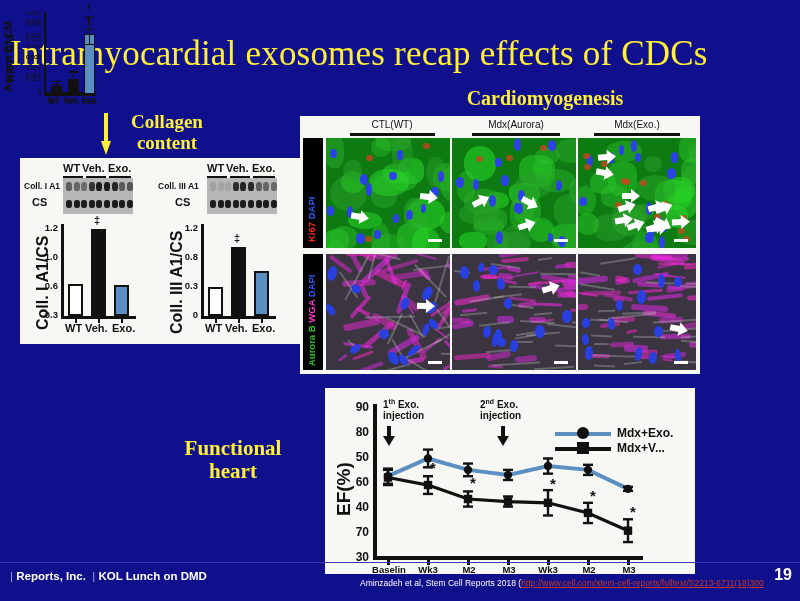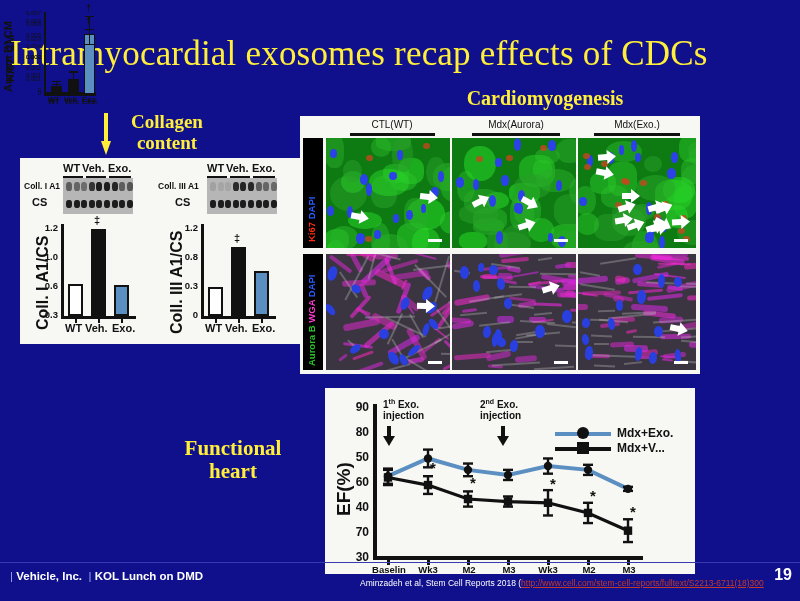--- a/index.html
+++ b/index.html
@@ -889,21 +889,21 @@
     <div class="ef-xlab" style="left:80px;top:176px;width:46px;text-align:center;">Wk3</div>
     <div class="ef-xlab" style="left:121px;top:176px;width:46px;text-align:center;">M2</div>
     <div class="ef-xlab" style="left:161px;top:176px;width:46px;text-align:center;">M3</div>
     <div class="ef-xlab" style="left:200px;top:176px;width:46px;text-align:center;">Wk3</div>
     <div class="ef-xlab" style="left:241px;top:176px;width:46px;text-align:center;">M2</div>
     <div class="ef-xlab" style="left:281px;top:176px;width:46px;text-align:center;">M3</div>
   </div>
 
   <div id="footer-rule"></div>
   <div class="footer-text">
-    <span class="sep">|</span>&nbsp;<span>Vehicle, Inc.</span>&nbsp;
+    <span class="sep">|</span>&nbsp;<span>Reports, Inc.</span>&nbsp;
     <span class="sep">|</span>&nbsp;<span>KOL Lunch on DMD</span>
   </div>
   <div id="citation">
     <span>Aminzadeh et al, Stem Cell Reports 2018 (</span><span class="url">http://www.cell.com/stem-cell-reports/fulltext/S2213-6711(18)300</span>
   </div>
   <div id="slide-number">19</div>
 
 </div>
 
 </body></html>

